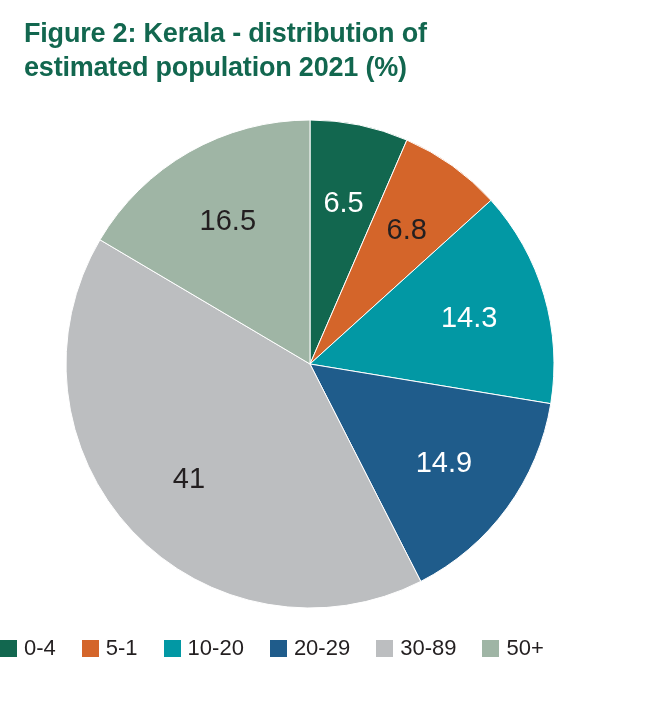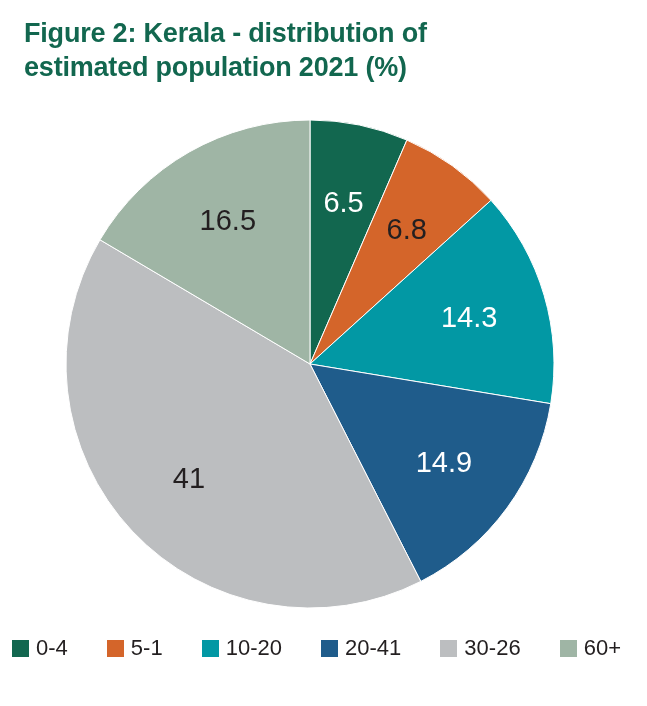--- a/index.html
+++ b/index.html
@@ -50,22 +50,22 @@
   }
   #legend {
     position: absolute;
     left: 0px;
     top: 630px;
     width: 647px;
     height: 36px;
     display: flex;
     flex-direction: row;
     align-items: center;
-    justify-content: space-between;
-    padding-left: 12px;
+    justify-content: flex-start;
+    padding-left: 0;
     box-sizing: border-box;
   }
   .legend-item {
     display: flex;
     flex-direction: row;
     align-items: center;
     margin-right: 26px;
     white-space: nowrap;
   }
   .legend-swatch {
@@ -118,25 +118,25 @@
       <div class="legend-item">
         <span class="legend-swatch" style="background: rgb(212, 101, 42);"></span>
         <span class="legend-label">5-1</span>
       </div>
       <div class="legend-item">
         <span class="legend-swatch" style="background: rgb(2, 152, 164);"></span>
         <span class="legend-label">10-20</span>
       </div>
       <div class="legend-item">
         <span class="legend-swatch" style="background: rgb(31, 92, 139);"></span>
-        <span class="legend-label">20-41</span>
+        <span class="legend-label">20-29</span>
       </div>
       <div class="legend-item">
         <span class="legend-swatch" style="background: rgb(188, 190, 192);"></span>
-        <span class="legend-label">30-26</span>
+        <span class="legend-label">30-89</span>
       </div>
       <div class="legend-item">
         <span class="legend-swatch" style="background: rgb(159, 181, 165);"></span>
-        <span class="legend-label">60+</span>
+        <span class="legend-label">50+</span>
       </div>
     </div>
 
 </div>
 
 </body></html>

